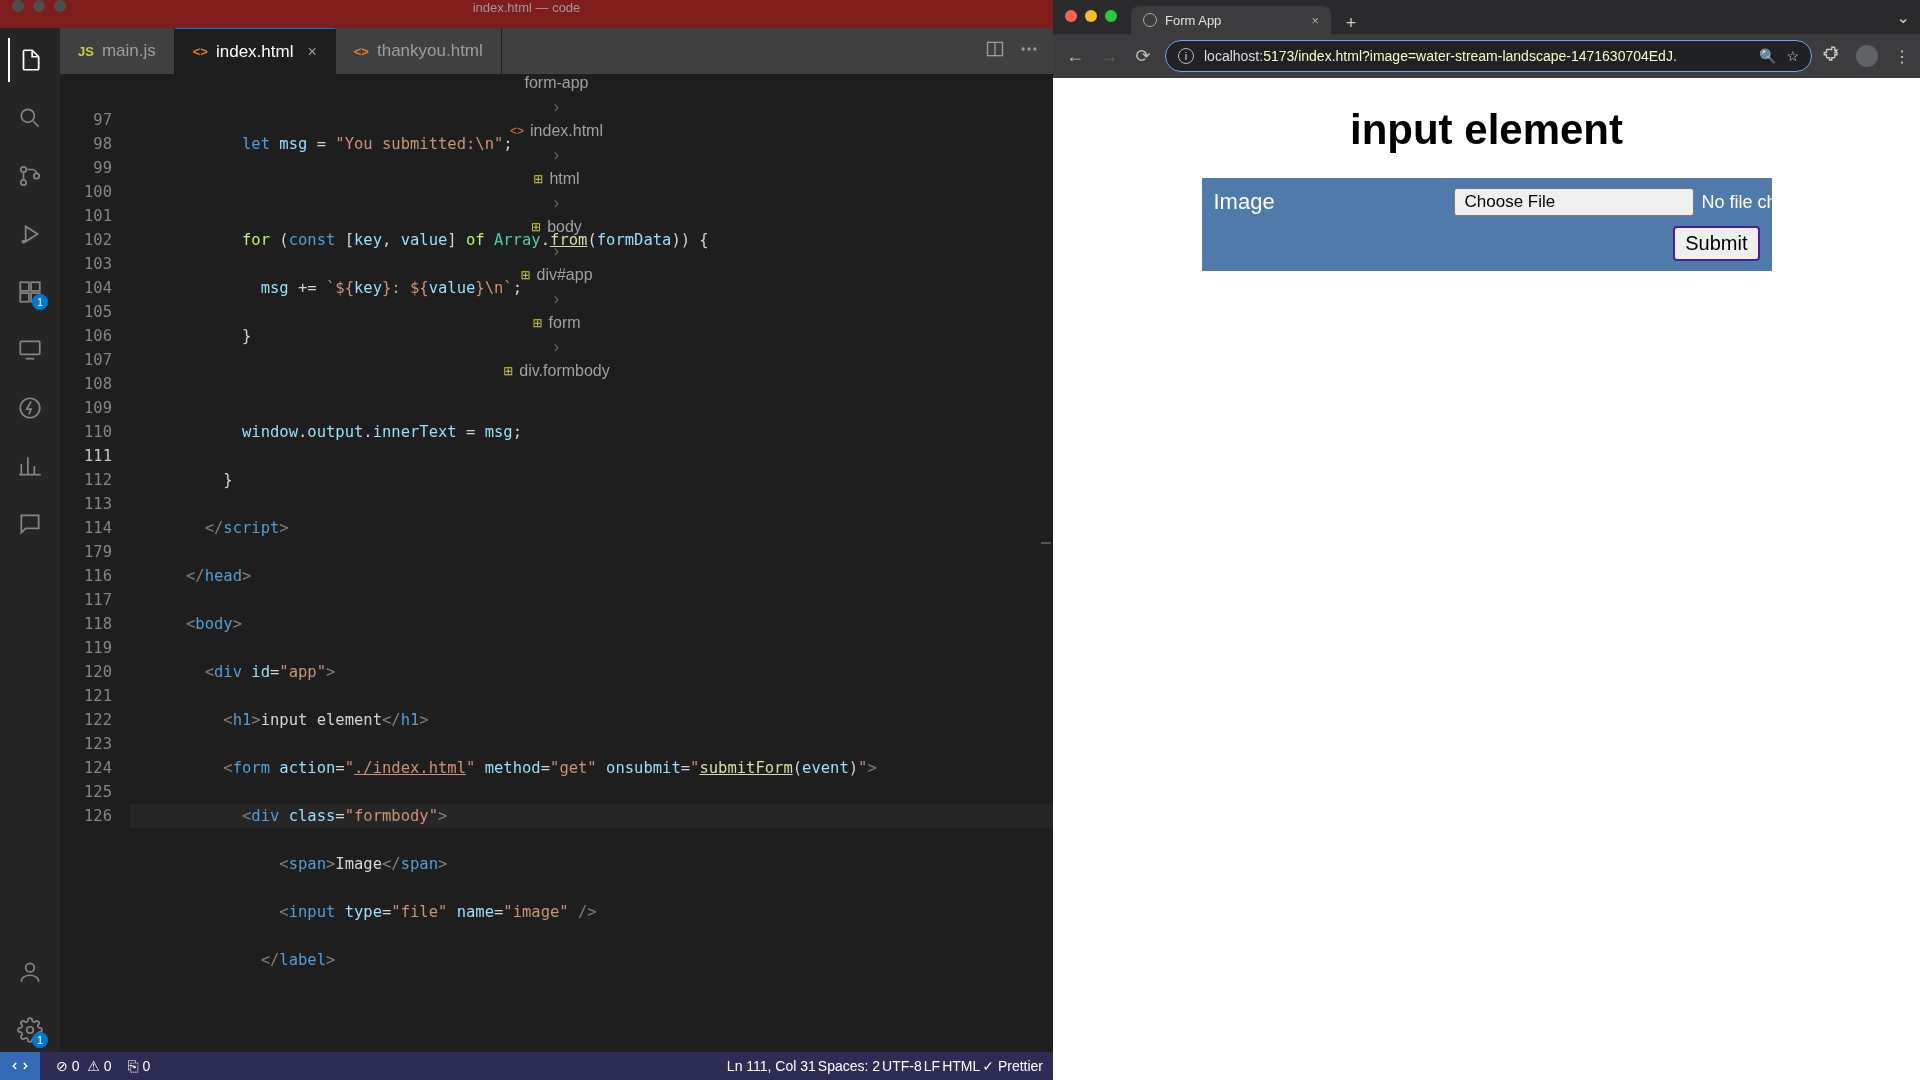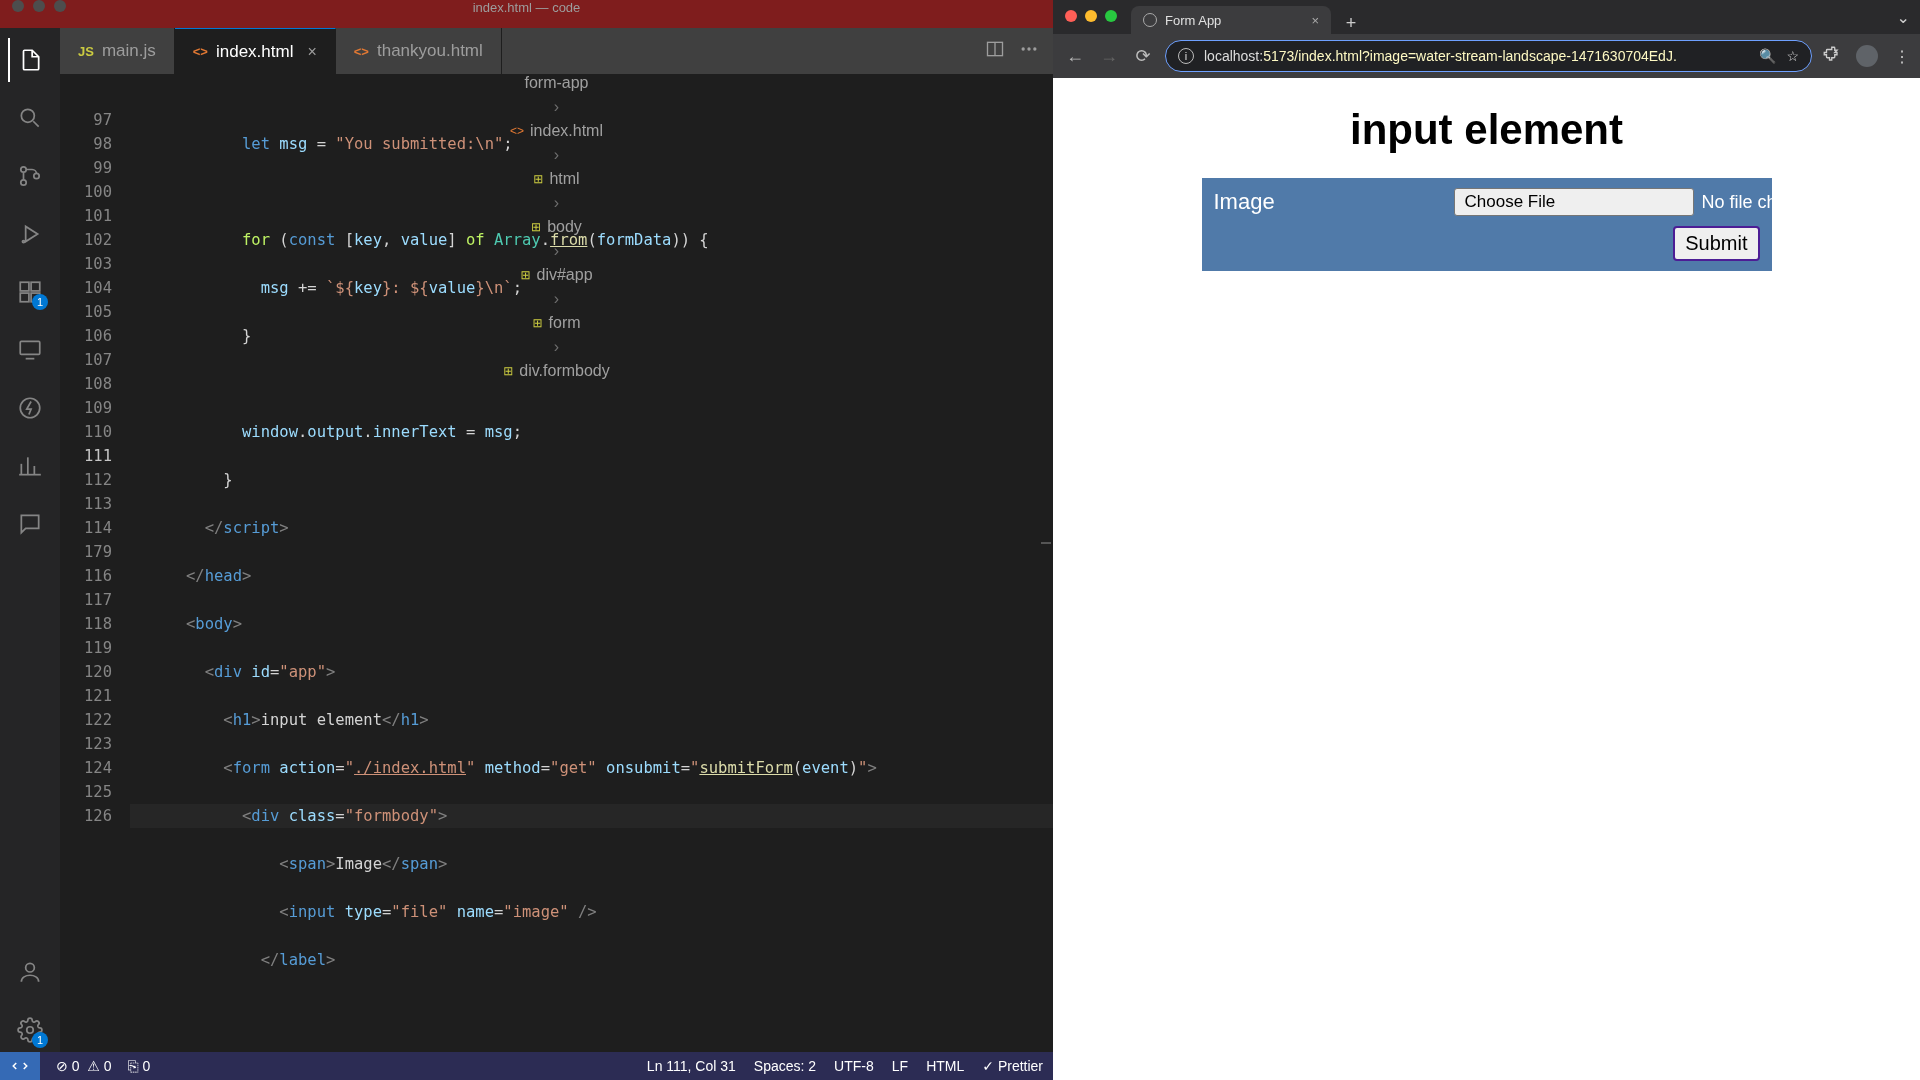--- a/index.html
+++ b/index.html
@@ -57,21 +57,21 @@
   .str  { color: #ce9178; }
   .tag  { color: #569cd6; }
   .attr { color: #9cdcfe; }
   .pun  { color: #808080; }
   .op   { color: #d4d4d4; }
   .cls  { color: #4ec9b0; }
 
   
   .statusbar { height: 28px; background: #2c2c54; color: #fff; display: flex; align-items: center; font-size: 14px; padding: 0 10px; gap: 16px; }
   .statusbar .remote { background: #356ab5; margin: 0 0 0 -10px; height: 100%; width: 40px; display: flex; align-items: center; justify-content: center; }
-  .statusbar .right { margin-left: auto; display: flex; gap: 18px; align-items: center; }
+  .statusbar .right { margin-left: auto; display: flex; gap: 2px; align-items: center; }
   .statusbar .check::before { content: "✓ "; }
 
   
   .browser { flex: 1; display: flex; flex-direction: column; background: #2a2a2c; }
   .br-tabs { height: 34px; background: #2a2a2c; display: flex; align-items: flex-end; padding-left: 8px; position: relative; }
   .br-traffic { position: absolute; left: 12px; top: 10px; display: flex; gap: 8px; }
   .br-traffic .d { width: 12px; height: 12px; border-radius: 50%; }
   .d.r { background: #ff5f57; } .d.y { background: #febc2e; } .d.g { background: #28c840; }
   .br-tab { margin-left: 70px; height: 28px; background: #3c3c3e; border-radius: 8px 8px 0 0; display: flex; align-items: center; gap: 8px; padding: 0 12px; font-size: 13px; color: #e0e0e0; min-width: 200px; }
   .br-tab .globe { width: 14px; height: 14px; border: 1.5px solid #aaa; border-radius: 50%; }

